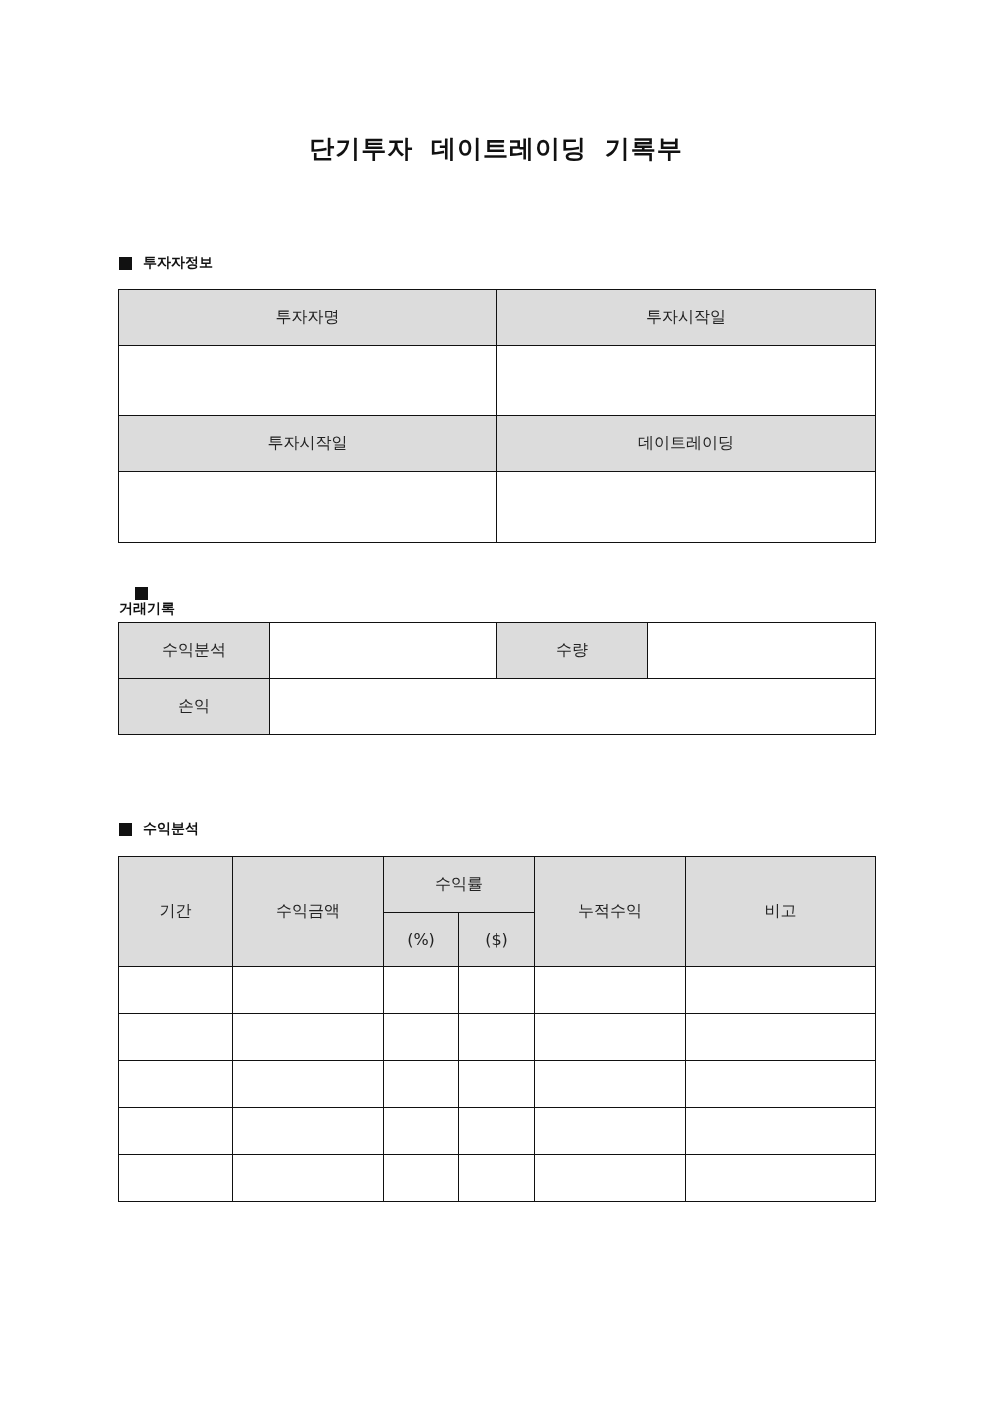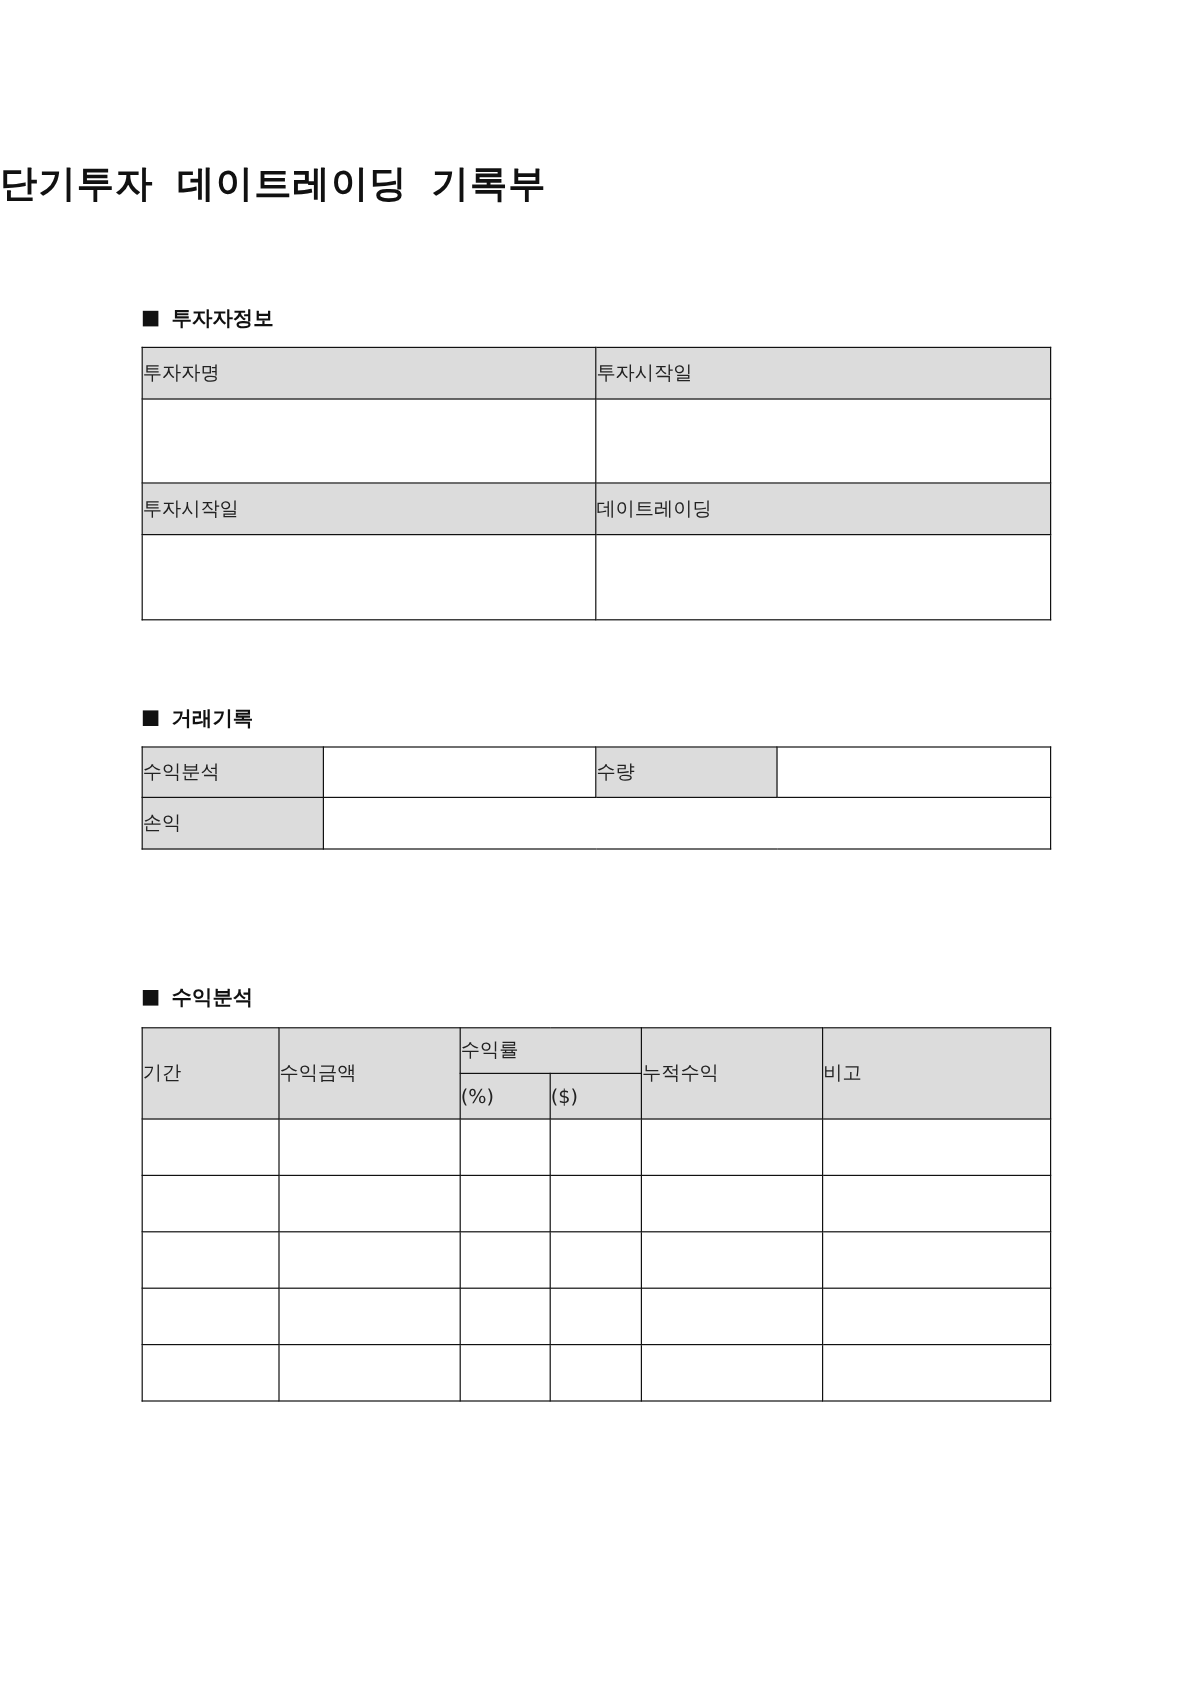--- a/index.html
+++ b/index.html
@@ -1,21 +1,21 @@
 <!DOCTYPE html>
 <html><head>
   <meta charset="utf-8">
   <style>
     html, body { margin: 0; padding: 0; background: #ffffff; }
     body { width: 992px; height: 1403px; position: relative; font-family: "DejaVu Sans", sans-serif; color: #111; }
-    .title { position: absolute; top: 132px; left: 0; width: 992px; font-size: 31px; font-weight: bold; letter-spacing: 1px; word-spacing: 8px; }
-    .section-title { position: absolute; left: 119px; font-size: 17px; font-weight: bold; display: flex; align-items: center; }
+    .title { position: absolute; top: 132px; left: 0; width: 992px; text-align: center; font-size: 25px; font-weight: bold; letter-spacing: 1px; word-spacing: 8px; }
+    .section-title { position: absolute; left: 119px; font-size: 14px; font-weight: bold; display: flex; align-items: center; }
     .section-title .sq { display: inline-block; width: 13px; height: 13px; background: #111; margin-right: 11px; }
     table { position: absolute; left: 118px; border-collapse: collapse; table-layout: fixed; }
-    td { border: 1.3px solid #111; padding: 0; vertical-align: middle; font-size: 16px; color: #222; }
+    td { border: 1.3px solid #111; padding: 17px; text-align: center; vertical-align: middle; font-size: 16px; color: #222; }
     td.h { background: #dcdcdc; }
     #t1 { top: 289px; width: 757px; }
     #t2 { top: 622px; width: 757px; }
     #t3 { top: 856px; width: 757px; }
   </style>
 </head>
 <body>
 
 <div class="title">단기투자 데이트레이딩 기록부</div>
 
@@ -41,21 +41,21 @@
     <td class="h">투자시작일</td>
     <td class="h">데이트레이딩</td>
   </tr>
   <tr style="height:71px">
     <td></td>
     <td></td>
   </tr>
 </tbody>
   </table>
 
-<div class="section-title" style="top:587px;">
+<div class="section-title" style="top:587px;flex-direction:column;">
   <span class="sq"></span>
   <span>거래기록</span>
 </div>
 <table id="t2">
   <colgroup>
       <col style="width:151px">
       <col style="width:227px">
       <col style="width:151px">
       <col style="width:228px">
     </colgroup>

